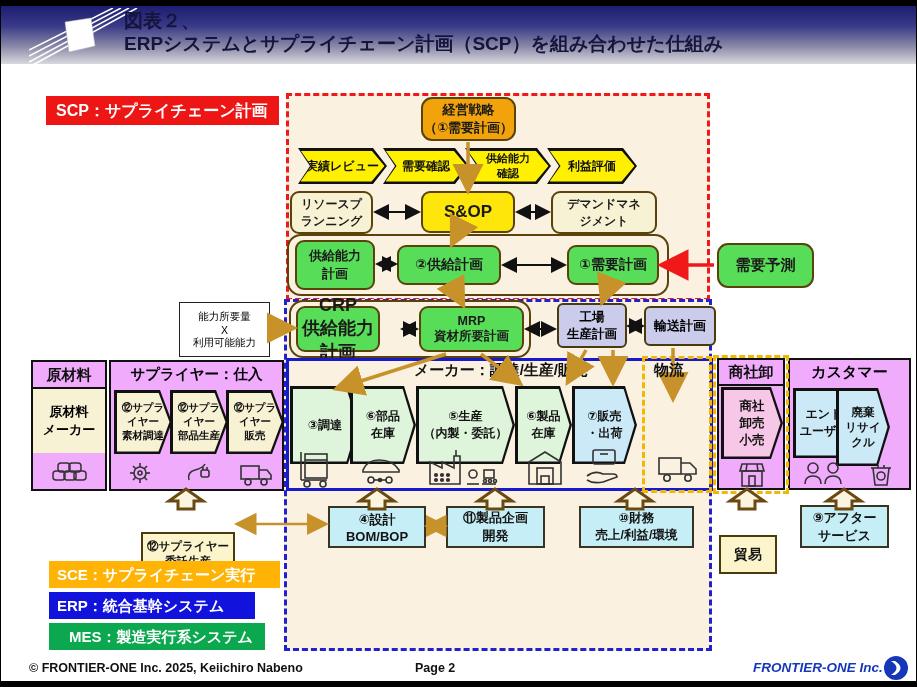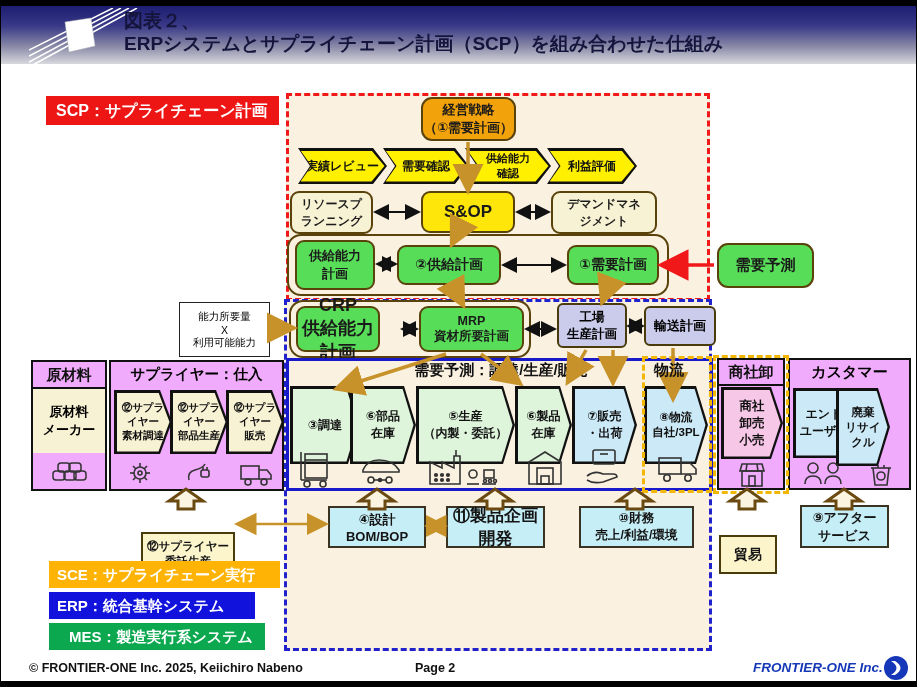--- a/index.html
+++ b/index.html
@@ -183,45 +183,41 @@
       <g fill="none" stroke="#333" stroke-width="1.6">
         <rect x="2" y="6" width="18" height="13"></rect>
           <path d="M20 10 h8 l4 5 v4 h-12"></path>
         <circle cx="9" cy="22" r="3"></circle>
           <circle cx="25" cy="22" r="3"></circle>
       </g>
     </svg>
   </div>
 
   <div class="abs maker"></div>
-  <div class="abs" style="left:360px;top:361px;width:280px;text-align:center;font-size:15px;font-weight:bold;z-index:3;color:#111;">需要予測：調達/生産/販売</div>
+  <div class="abs" style="left:360px;top:361px;width:280px;text-align:center;font-size:15px;font-weight:bold;z-index:3;color:#111;">メーカー：調達/生産/販売</div>
   <div class="abs" style="left:653px;top:361px;font-size:15px;font-weight:bold;z-index:4;color:#111;">物流</div>
 
   <div class="pent abs" style="left:289px;top:386px;width:70px;height:78px;">
       <i style="background:#def4db;font-size:12px;">③調達</i>
     </div>
   <div class="pent abs" style="left:349px;top:386px;width:66px;height:78px;">
       <i style="background:#def4db;font-size:12px;">⑥部品
 在庫</i>
     </div>
   <div class="pent abs" style="left:415px;top:386px;width:99px;height:78px;">
       <i style="background:#def4db;font-size:12px;">⑤生産
 （内製・委託）</i>
     </div>
   <div class="pent abs" style="left:514px;top:386px;width:57px;height:78px;">
       <i style="background:#def4db;font-size:12px;">⑥製品
 在庫</i>
     </div>
   <div class="pent abs" style="left:571px;top:386px;width:65px;height:78px;">
       <i style="background:#cbe9f6;font-size:12px;">⑦販売
 ・出荷</i>
-    </div>
-  <div class="pent abs" style="left:643px;top:386px;width:64px;height:78px;">
-      <i style="background:#cbe9f6;font-size:11.5px;">⑧物流
-自社/3PL</i>
     </div>
   <div class="abs logi-dash"></div>
 
   <svg class="abs icon" style="left:296px;top:450px;" width="36" height="38">
     <g fill="none" stroke="#333" stroke-width="1.6">
         <rect x="8" y="4" width="22" height="24"></rect>
         <line x1="8" y1="10" x2="30" y2="10"></line>
         <line x1="4" y1="2" x2="4" y2="30"></line>
         <line x1="4" y1="30" x2="30" y2="30"></line>
         <circle cx="10" cy="34" r="3"></circle>
@@ -325,21 +321,21 @@
           <line x1="16" y1="8" x2="16" y2="5"></line>
           <circle cx="13" cy="16" r="4"></circle>
         </g>
     </svg>
   </div>
 
   <div class="abs bbox paleyellow ctr pre" style="left:140px;top:504px;width:94px;height:44px;font-size:11.5px;">⑫サプライヤー
 委託生産</div>
   <div class="abs bbox cyan ctr pre" style="left:327px;top:506px;width:98px;height:42px;font-size:13px;">④設計
 BOM/BOP</div>
-  <div class="abs bbox cyan ctr pre" style="left:445px;top:506px;width:99px;height:42px;font-size:17px;">⑪製品企画
+  <div class="abs bbox cyan ctr pre" style="left:445px;top:506px;width:99px;height:42px;font-size:13px;">⑪製品企画
 開発</div>
   <div class="abs bbox cyan ctr pre" style="left:578px;top:506px;width:115px;height:42px;font-size:12.5px;">⑩財務
 売上/利益/環境</div>
   <div class="abs bbox paleyellow ctr" style="left:718px;top:507px;width:58px;height:39px;font-size:14px;">貿易</div>
   <div class="abs bbox cyan ctr pre" style="left:799px;top:505px;width:89px;height:43px;font-size:13px;">⑨アフター
 サービス</div>
 
   <div class="abs legend sce-label">SCE：サプライチェーン実行</div>
   <div class="abs legend erp-label">ERP：統合基幹システム</div>
   <div class="abs legend mes-label">MES：製造実行系システム</div>

